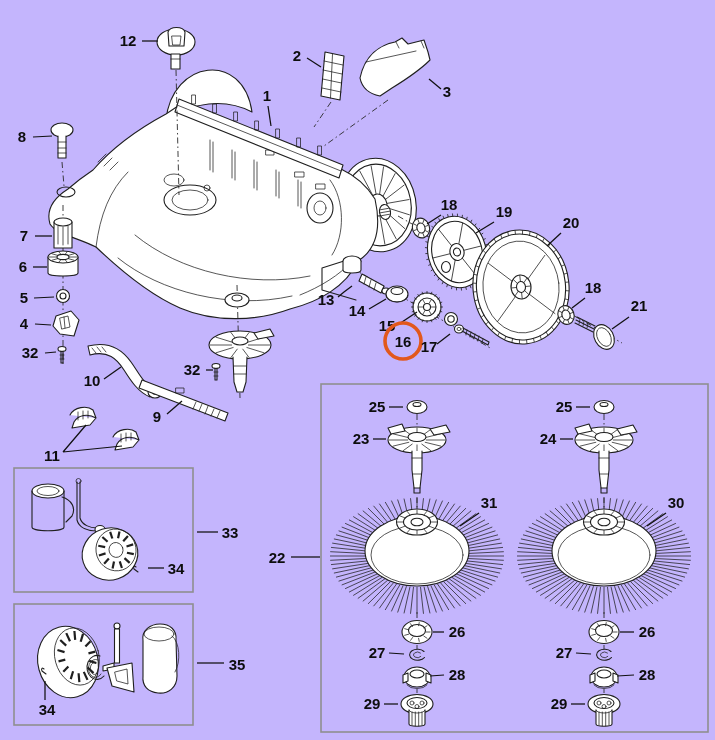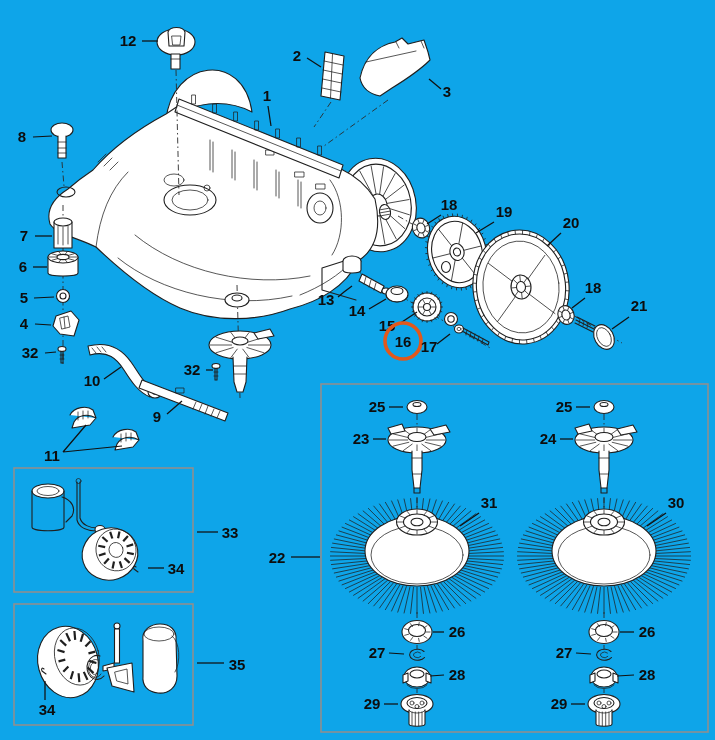--- a/index.html
+++ b/index.html
@@ -1,16 +1,16 @@
 <!DOCTYPE html>
 <html><head>
 <meta charset="utf-8">
 <style>
   html,body { margin:0; padding:0; background:#ffffff; }
-  .page { position:relative; width:715px; height:740px; background:#0ea5e9; overflow:hidden;
+  .page { position:relative; width:715px; height:740px; background:#c4b5fd; overflow:hidden;
           font-family:"Liberation Sans", sans-serif; }
   svg { display:block; }
   .ln   { stroke:#1f1f1f; stroke-width:1.1; fill:none; stroke-linecap:round; stroke-linejoin:round; }
   .fw   { fill:#ffffff; }
   .thin { stroke-width:0.75; }
   .thin line { stroke:#1f1f1f; stroke-width:0.75; }
   .slots line { stroke:#1f1f1f; stroke-width:2.2; }
   .dash { stroke:#2a2a2a; stroke-width:0.9; fill:none; stroke-dasharray:6 3 1.5 3; }
   .leader { stroke:#111111; stroke-width:1.25; fill:none; }
   .callout { font:bold 15px "Liberation Sans", sans-serif; fill:#0d0d0d; text-anchor:middle; }

